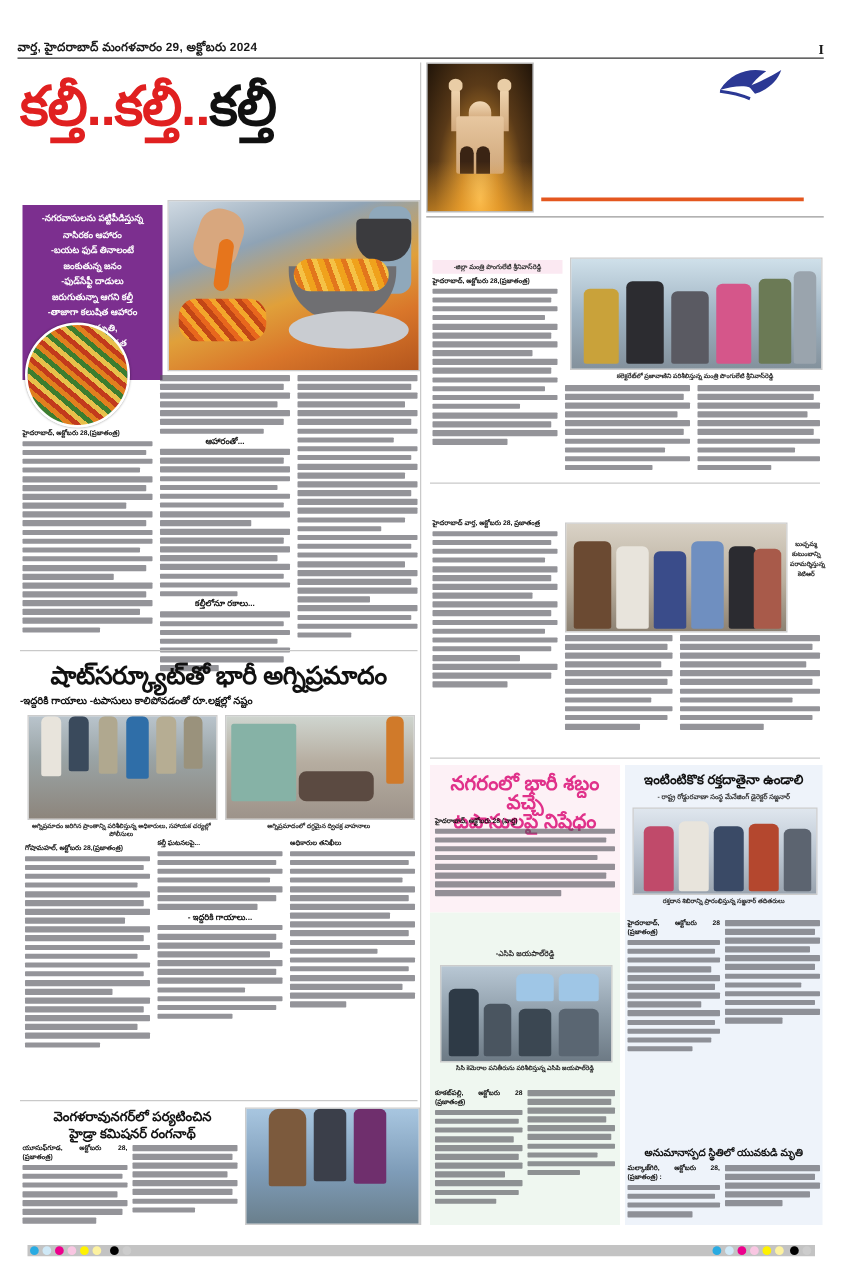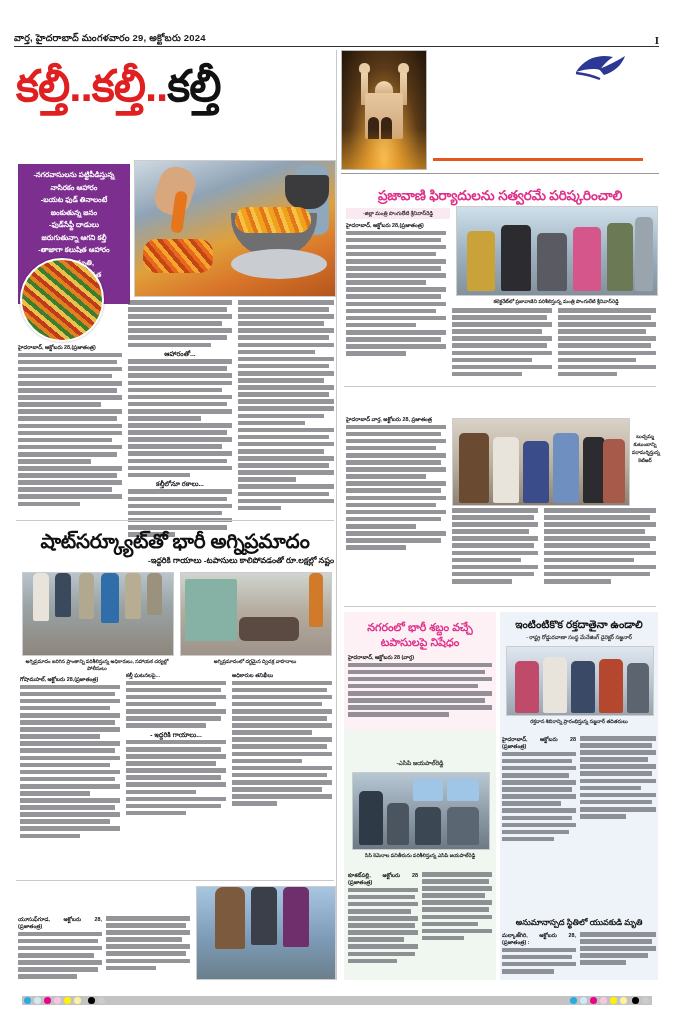--- a/index.html
+++ b/index.html
@@ -117,21 +117,21 @@
   .lead-col1{position:absolute;left:18px;top:344px;width:104px;height:180px;}
   .lead-col2{position:absolute;left:128px;top:300px;width:104px;height:224px;}
   .lead-col3{position:absolute;left:238px;top:300px;width:96px;height:224px;}
 
   .vdiv{position:absolute;background:#c9c9c9;width:.8px;}
   .hdiv{position:absolute;background:#c9c9c9;height:.8px;}
 
   
   .sc-head{position:absolute;left:16px;top:530px;width:318px;text-align:center;
     font-size:20px;font-weight:bold;color:#111;letter-spacing:-.3px;}
-  .sc-sub{position:absolute;left:16px;top:556px;width:318px;text-align:right;
+  .sc-sub{position:absolute;left:16px;top:556px;width:318px;text-align:left;
     font-size:8px;font-weight:bold;color:#111;}
   .sc-photo1{position:absolute;left:22px;top:572px;width:150px;height:82px;overflow:hidden;border:1px solid #ccc;
     background:linear-gradient(#b9c4cc,#9aa4a6 40%,#8d857c 100%);}
   .sc-photo2{position:absolute;left:180px;top:572px;width:150px;height:82px;overflow:hidden;border:1px solid #ccc;
     background:linear-gradient(#cfd5cf,#b6ada0 45%,#9d938a 100%);}
   .sc-cap1{position:absolute;left:22px;top:656px;width:150px;}
   .sc-cap2{position:absolute;left:180px;top:656px;width:150px;}
   .sc-col1{position:absolute;left:20px;top:676px;width:100px;height:200px;}
   .sc-col2{position:absolute;left:126px;top:672px;width:100px;height:204px;}
   .sc-col3{position:absolute;left:232px;top:672px;width:100px;height:204px;}
@@ -159,21 +159,21 @@
   .ktr-head{position:absolute;left:344px;top:394px;width:312px;text-align:center;
     font-size:13.5px;font-weight:bold;color:#15643d;letter-spacing:-.2px;}
   .ktr-photo{position:absolute;left:452px;top:418px;width:176px;height:86px;overflow:hidden;border:1px solid #ccc;
     background:linear-gradient(#d9d2c6,#b9ae9d 55%,#8d8273 100%);}
   .ktr-side{position:absolute;left:632px;top:432px;width:26px;text-align:center;
     font-size:5px;line-height:8px;font-weight:bold;color:#222;}
   .ktr-col1{position:absolute;left:346px;top:416px;width:100px;height:182px;}
   .ktr-col2{position:absolute;left:452px;top:508px;width:86px;height:90px;}
   .ktr-col3{position:absolute;left:544px;top:508px;width:112px;height:90px;}
   .ng-head{position:absolute;left:348px;top:620px;width:144px;text-align:center;
-    font-size:11px;line-height:15px;font-weight:bold;color:#e0318a;}
+    font-size:16px;line-height:15px;font-weight:bold;color:#e0318a;}
   .ng-col{position:absolute;left:348px;top:654px;width:144px;height:70px;}
   .cc-head{position:absolute;left:348px;top:734px;width:144px;text-align:center;
     font-size:9px;line-height:12px;font-weight:bold;color:#111;}
   .cc-sub{position:absolute;left:348px;top:760px;width:144px;text-align:center;
     font-size:6px;font-weight:bold;color:#333;}
   .cc-photo{position:absolute;left:352px;top:772px;width:136px;height:76px;overflow:hidden;border:1px solid #ccc;
     background:linear-gradient(#b8c7d4,#8b9aa6 55%,#6d7a85 100%);}
   .cc-cap{position:absolute;left:352px;top:850px;width:136px;}
   .cc-col1{position:absolute;left:348px;top:872px;width:70px;height:106px;}
   .cc-col2{position:absolute;left:422px;top:872px;width:70px;height:106px;}
@@ -487,20 +487,24 @@
         <i class="s95"></i>
         <i class="s100"></i>
         <i class="s90"></i>
         <i class="s100"></i>
         <i class="s45"></i>
       </p>
   </div>
 
   <div class="hdiv" style="left:16px;top:880px;width:318px;"></div>
 
+  <div class="hy-head">
+    <div>వెంగళరావునగర్‌లో పర్యటించిన</div>
+    <div>హైడ్రా కమిషనర్ రంగనాథ్</div>
+  </div>
   <div class="hy-photo">
     <div class="ppl" style="left:18px;width:30px;height:62px;background:#7c5a3d;border-radius:8px 8px 2px 2px;"></div>
     <div class="ppl" style="left:54px;width:26px;height:58px;background:#3b3f4a;"></div>
     <div class="ppl" style="left:86px;width:26px;height:60px;background:#6f2f6d;"></div>
   </div>
   <div class="hy-col1 col-body fake">
     <div class="place-line">యూసుఫ్‌గూడ, అక్టోబరు 28, (ప్రజాతంత్ర)</div>
     <p>
         <i class="s100"></i>
         <i class="s95"></i>
@@ -517,21 +521,20 @@
         <i class="s95"></i>
         <i class="s100"></i>
         <i class="s90"></i>
         <i class="s100"></i>
         <i class="s95"></i>
         <i class="s100"></i>
         <i class="s60"></i>
       </p>
   </div>
 
-  <div class="pv-head">ప్రజావాణి ఫిర్యాదులను సత్వరమే పరిష్కరించాలి</div>
   <div class="pv-kick">-జిల్లా మంత్రి పొంగులేటి శ్రీనివాస్‌రెడ్డి</div>
   <div class="pv-photo">
     <div class="ppl" style="left:10px;top:24px;width:28px;height:60px;background:#c9a23a;"></div>
     <div class="ppl" style="left:44px;top:18px;width:30px;height:66px;background:#2c2c30;"></div>
     <div class="ppl" style="left:80px;top:26px;width:30px;height:58px;background:#5a5a62;"></div>
     <div class="ppl" style="left:116px;top:20px;width:28px;height:64px;background:#d5568a;"></div>
     <div class="ppl" style="left:150px;top:16px;width:26px;height:68px;background:#6b7a55;"></div>
     <div class="ppl" style="right:4px;top:10px;width:18px;height:74px;background:#9aa4ad;"></div>
   </div>
   <div class="pv-cap caption">కలెక్టరేట్‌లో ప్రజావాణిని పరిశీలిస్తున్న మంత్రి పొంగులేటి శ్రీనివాస్‌రెడ్డి</div>

